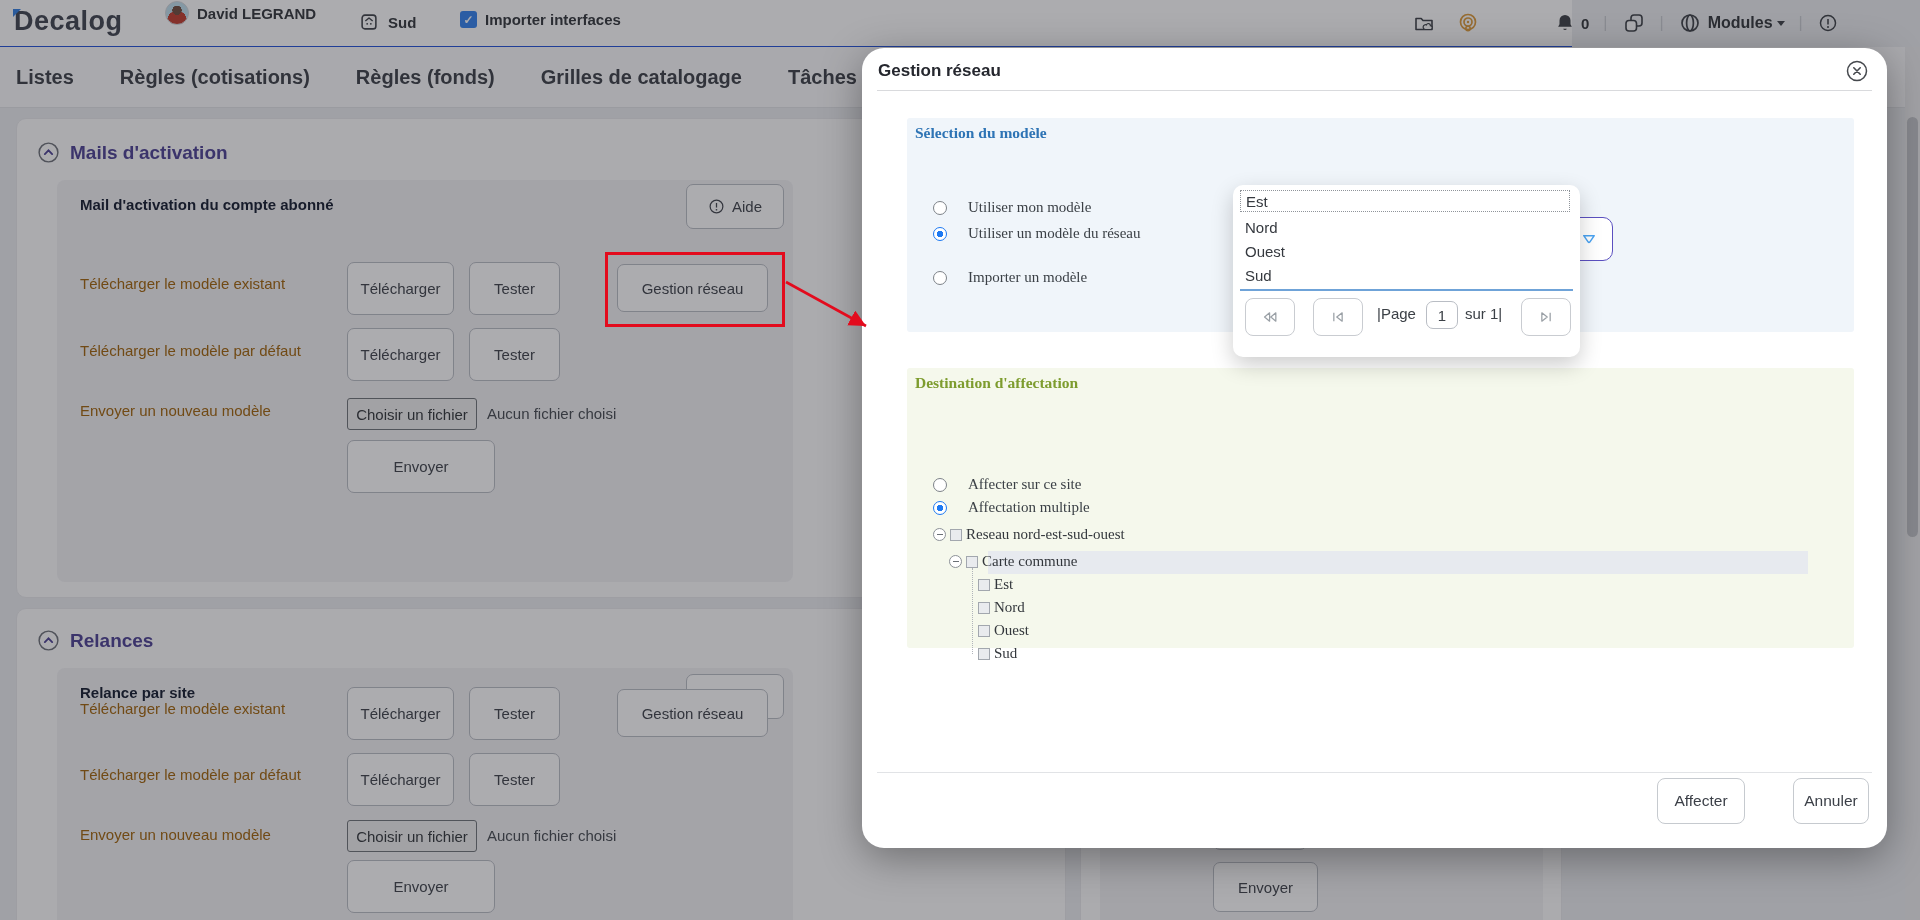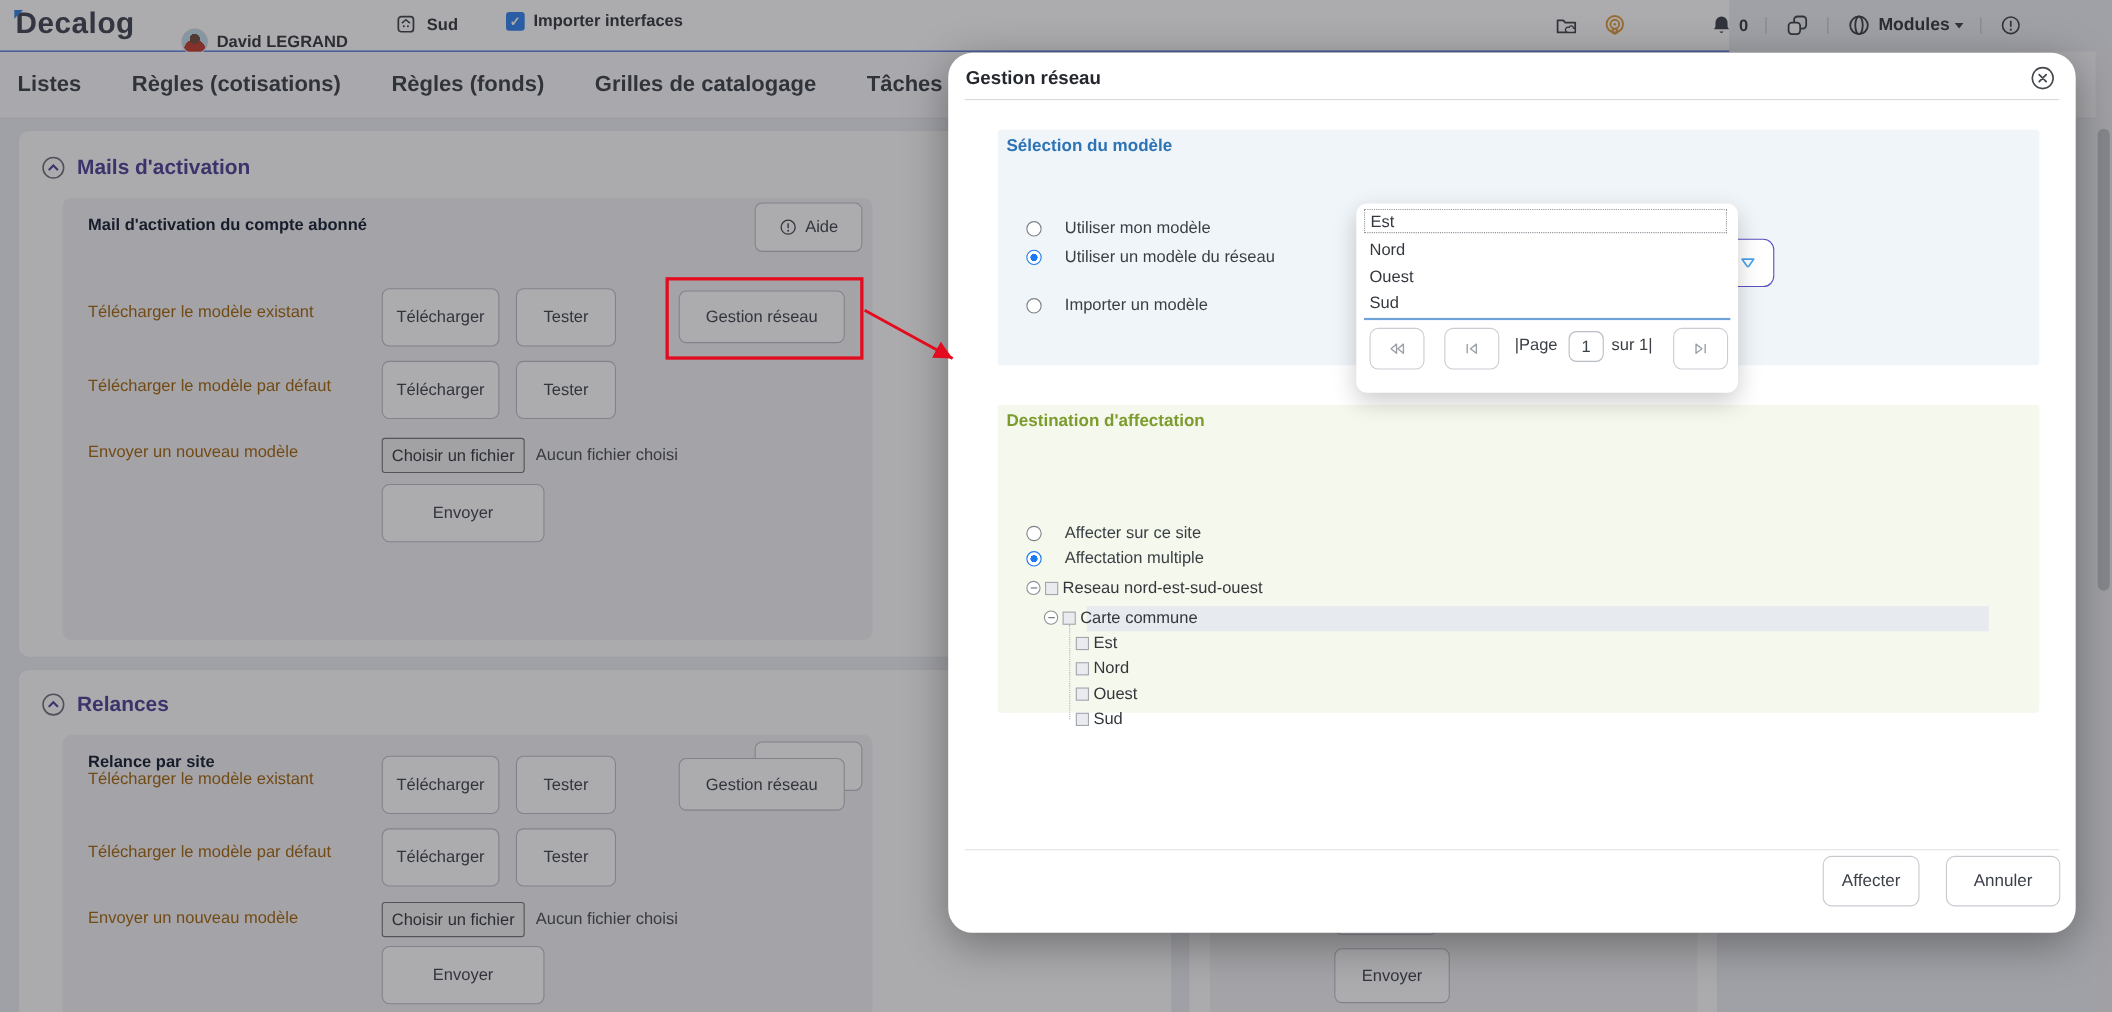--- a/index.html
+++ b/index.html
@@ -35,21 +35,21 @@
   .scrollbar{position:absolute;right:0;top:47px;width:15px;height:873px;background:#ededef;}
   .scrollbar .thumb{position:absolute;left:2px;top:70px;width:11px;height:420px;background:#c2c4c8;border-radius:6px;}
   
   .dim{position:absolute;inset:0;background:rgba(38,38,44,0.38);z-index:50;}
   
   .modal{position:absolute;left:862px;top:48px;width:1025px;height:800px;background:#fff;border-radius:22px;
          box-shadow:0 10px 40px rgba(0,0,0,.35);z-index:100;}
   .modal-title{position:absolute;left:16px;top:13px;font-size:17px;font-weight:700;color:#25272e;}
   .modal-hr{position:absolute;left:15px;top:42px;width:995px;border-top:1px solid #d9dadd;}
   .modal-close{position:absolute;right:18px;top:11px;width:24px;height:24px;cursor:pointer;}
-  .msec{position:absolute;left:45px;width:947px;border-radius:3px;}
+  .msec{position:absolute;left:45px;width:947px;border-radius:3px;font-family:Liberation Serif, serif;}
   .msec-blue{top:70px;height:214px;background:#f0f5fa;}
   .msec-green{top:320px;height:280px;background:#f5f8ec;}
   .msec-title{position:absolute;left:8px;top:6px;font-size:15.5px;font-weight:700;}
   .radio-row{position:absolute;display:flex;align-items:center;gap:21px;font-size:15px;color:#3b4046;}
   .radio{width:14px;height:14px;border:1.5px solid #7d8288;border-radius:50%;background:#fff;box-sizing:border-box;flex:0 0 auto;}
   .radio.sel{border-color:#1d79f2;background:radial-gradient(circle,#1d79f2 0 37%,#fff 40%);}
   .combo{position:absolute;left:350px;top:99px;width:356px;height:44px;background:#fff;
          border:1.6px solid #5b50c0;border-radius:10px;box-sizing:border-box;}
   .combo .cursor{position:absolute;left:12px;top:9px;width:1.6px;height:24px;background:#222;}
   .combo .tri{position:absolute;right:14px;top:12px;}
@@ -80,21 +80,21 @@
 </style>
 </head>
 <body>
 
 <div class="stage">
 
   <div class="backdrop">
 
     <header class="topbar">
       <div class="logo"><span class="d">D</span>ecalog</div>
-      <div class="hd-item" style="position:absolute;left:165px;top:26px;">
+      <div class="hd-item" style="position:absolute;left:165px;top:1px;">
         <span class="avatar"></span>
         <span>David LEGRAND</span>
       </div>
       <div class="hd-item" style="position:absolute;left:358px;top:11px;">
         <span class="icon16">
           <svg width="22" height="22" viewBox="0 0 24 24">
               <rect x="4.5" y="4.5" width="15" height="15" rx="3" fill="none" stroke="#3a3e44" stroke-width="1.7"></rect>
               <path d="M8 11l4-3.4L16 11" fill="none" stroke="#3a3e44" stroke-width="1.5" stroke-linejoin="round"></path>
               <circle cx="10" cy="14" r="1" fill="#3a3e44"></circle>
               <circle cx="14" cy="14" r="1" fill="#3a3e44"></circle>
@@ -381,21 +381,21 @@
       <div class="tree-row" style="left:71px;top:277px;">
         <span class="tcheck"></span>
         <span>Sud</span>
       </div>
     </div>
 
     <div class="modal-foot-hr"></div>
     <div class="foot-btn" style="left:795px;width:88px;">
         <span>Affecter</span>
       </div>
-    <div class="foot-btn" style="left:907px;width:104px;">
+    <div class="foot-btn" style="left:931px;width:76px;">
         <span>Annuler</span>
       </div>
   </div>
 
   <div class="ann-box"></div>
   <svg class="ann-arrow" width="110" height="75">
     <defs>
       <marker id="ah" markerWidth="9" markerHeight="9" refX="6.5" refY="3.2" orient="auto">
         <path d="M0 0L6.5 3.2L0 6.4z" fill="#e30b1d"></path>
       </marker>

